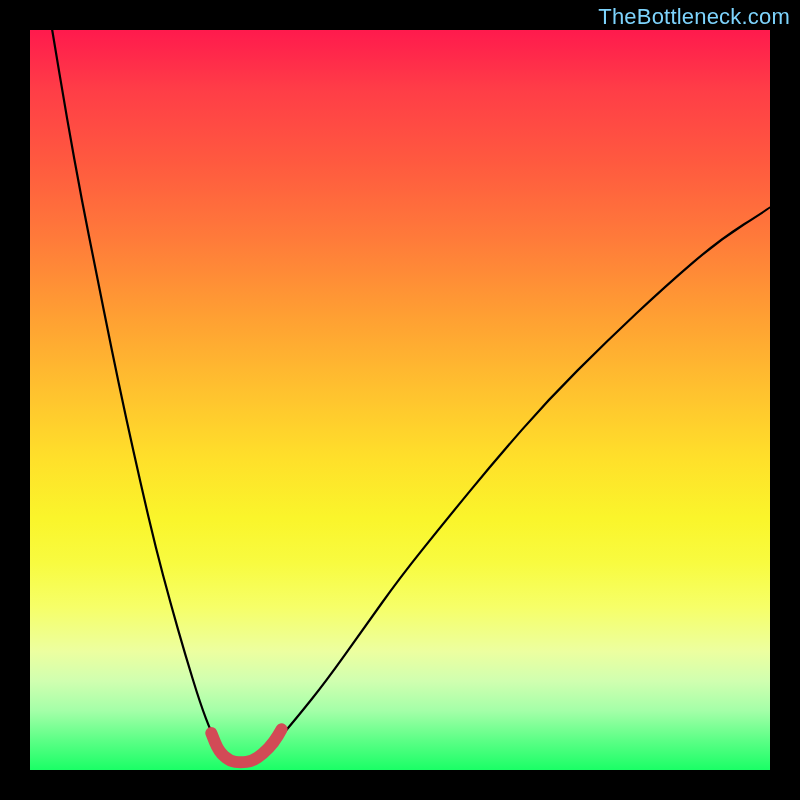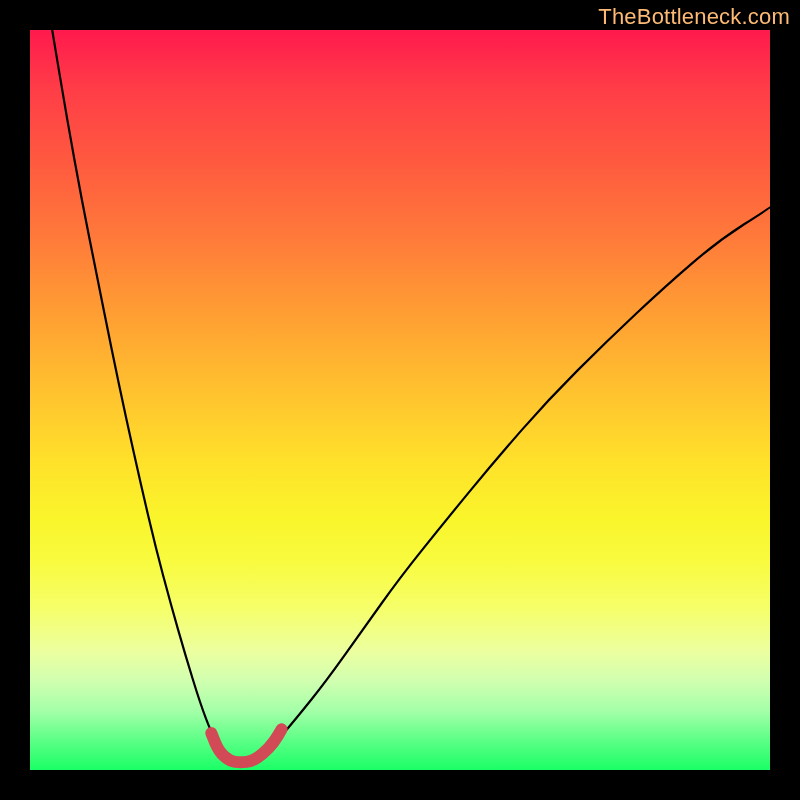--- a/index.html
+++ b/index.html
@@ -41,21 +41,21 @@
       #d0ffb0 88%,
       #a4ffa8 92%,
       #5cff86 96%,
       #1aff66 100%
     );
   }
   .watermark {
     position: absolute;
     top: 4px;
     right: 10px;
-    color: #fdba74;
+    color: #7dd3fc;
     font-size: 22px;
     letter-spacing: 0.2px;
     user-select: none;
     text-align: right;
   }
   svg.curve {
     position: absolute;
     left: 0;
     top: 0;
     width: 740px;

